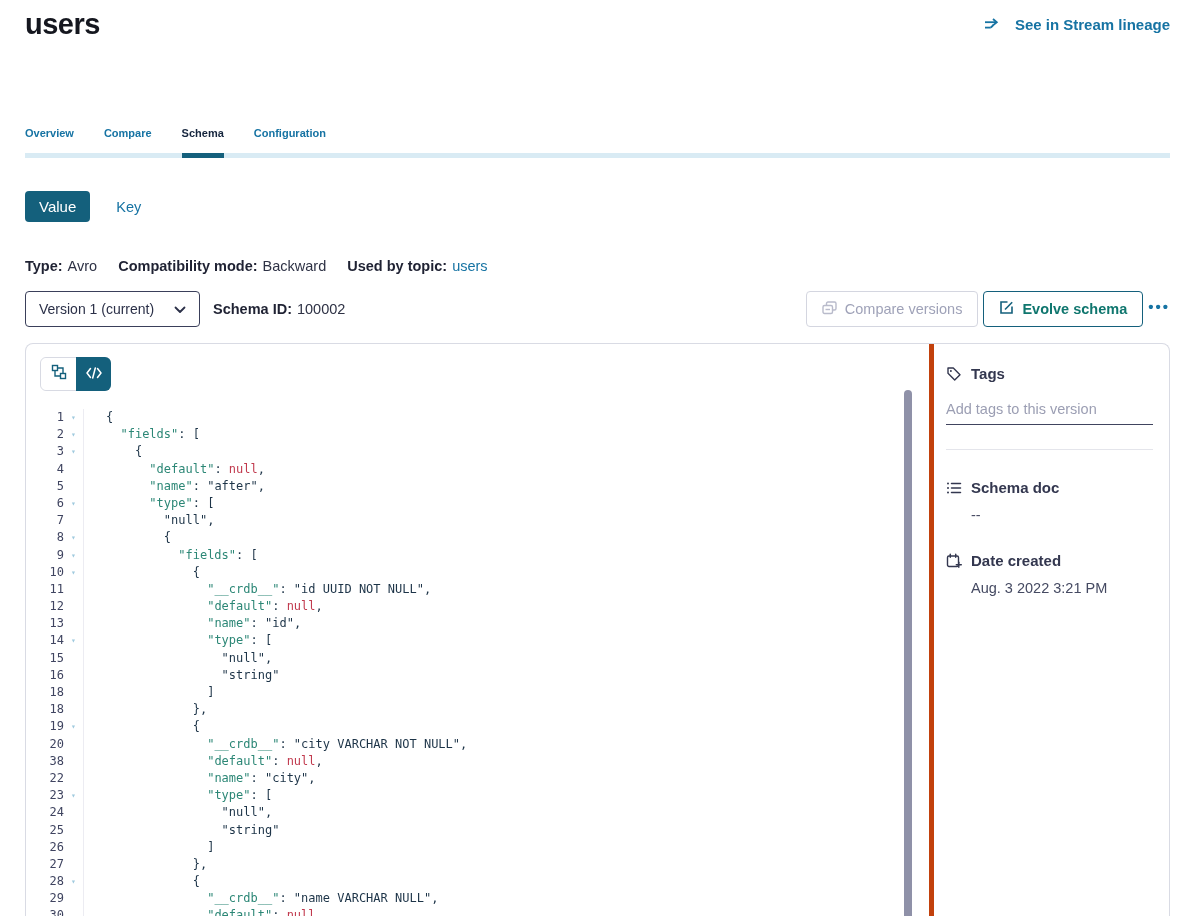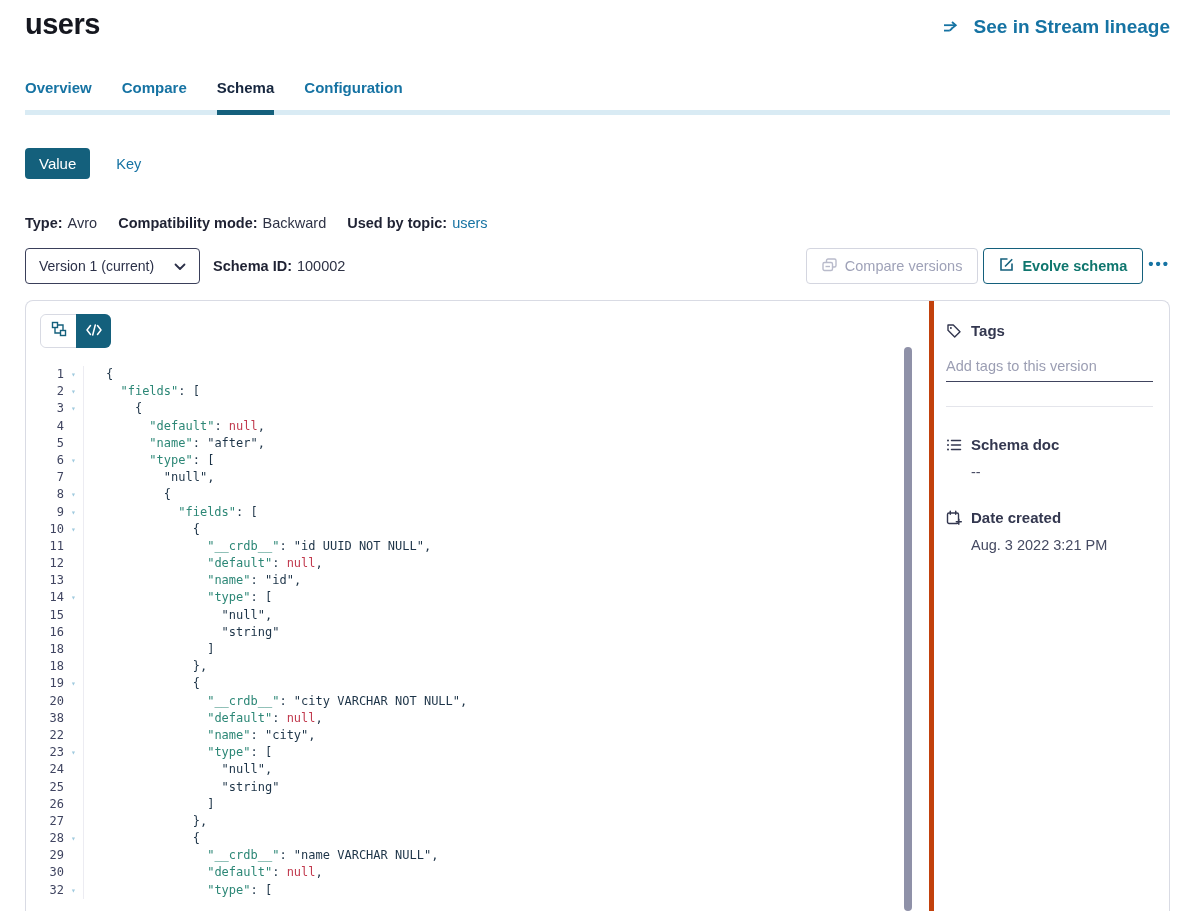--- a/index.html
+++ b/index.html
@@ -4,27 +4,27 @@
 <style>
   * { margin:0; padding:0; box-sizing:border-box; }
   html,body { width:1189px; height:916px; overflow:hidden; background:#ffffff;
               font-family:"Liberation Sans", sans-serif; color:#23263a; }
   .page { padding:0 19px 0 25px; height:100%; }
 
   
   .header { display:flex; justify-content:space-between; align-items:flex-start; padding-top:8px; }
   .title { font-size:29px; font-weight:700; color:#15171f; letter-spacing:-0.5px; }
   .lineage-link { display:flex; align-items:center; gap:15px; margin-top:8px;
-                  color:#1673a3; font-size:19px; font-weight:700; cursor:pointer; }
+                  color:#1673a3; font-size:15px; font-weight:700; cursor:pointer; }
   .lineage-link svg { display:block; }
 
   
   .tabs-wrap { margin-top:38px; }
   .tabs-row { display:flex; gap:30px; padding-bottom:14px; }
-  .tab { font-size:15px; font-weight:600; color:#1673a3; cursor:pointer; position:relative; }
+  .tab { font-size:11px; font-weight:600; color:#1673a3; cursor:pointer; position:relative;margin-top:48px; }
   .tab.active { color:#16263e; }
   .tab.active::after { content:""; position:absolute; left:0; right:0; height:5px; bottom:-19px;
                        background:#14607c; z-index:2; }
   .tabs-track { height:5px; background:#d9ebf4; position:relative; z-index:1; }
 
   
   .vk-row { margin-top:33px; display:flex; align-items:center; gap:26px; }
   .vk-value { background:#14607c; color:#fff; font-size:15px; border:none; border-radius:4px;
               padding:7px 14px; cursor:pointer; }
   .vk-key { color:#1673a3; font-size:14.5px; cursor:pointer; }

